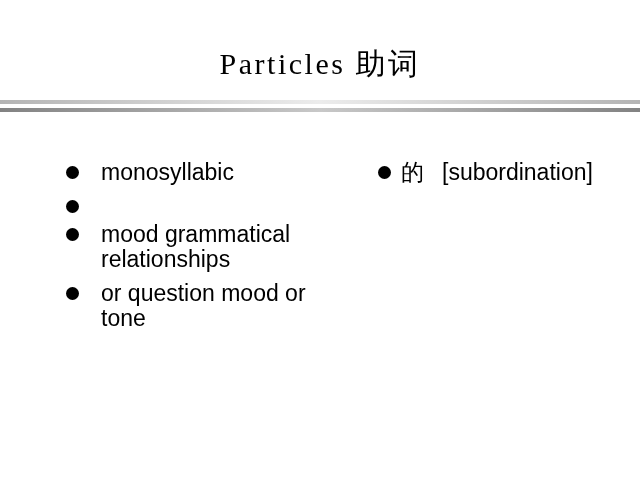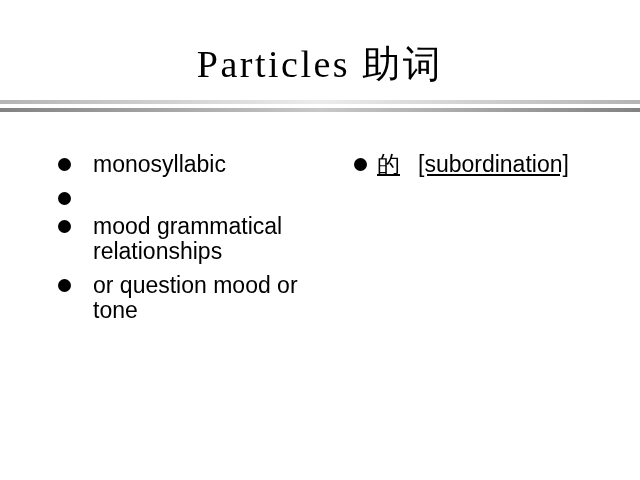--- a/index.html
+++ b/index.html
@@ -18,21 +18,21 @@
   }
   .title {
     position: absolute;
     top: 42px;
     left: 0;
     width: 100%;
     margin: 0;
     text-align: center;
     font-family: "Liberation Serif", "DejaVu Serif", serif;
     font-weight: 400;
-    font-size: 38px;
+    font-size: 30px;
     line-height: 44px;
     letter-spacing: 2.5px;
     color: #000000;
     white-space: nowrap;
   }
   .rule {
     position: absolute;
     left: 0;
     width: 640px;
     height: 4px;
@@ -47,21 +47,21 @@
   }
   .columns {
     position: absolute;
     top: 144px;
     left: 50px;
     display: flex;
     align-items: flex-start;
   }
   ul.col {
     list-style: none;
-    margin: 8px;
+    margin: 16px;
     padding: 0;
   }
   .col-left  { width: 280px; }
   .col-right { width: 260px; }
   li.item {
     display: flex;
     align-items: flex-start;
     margin: 0 0 9px 0;
     font-size: 23px;
     line-height: 25px;
@@ -70,21 +70,21 @@
     flex: 0 0 auto;
     width: 13px;
     height: 13px;
     border-radius: 50%;
     background: #000000;
     margin-top: 6px;
   }
   .col-left  .bullet { margin-right: 22px; }
   .col-right .bullet { margin-right: 10px; }
   .col-left .text  { max-width: 212px; }
-  .col-right .text { width: 237px; text-decoration: underline; }
+  .col-right .text { width: 237px; }
   .char {
     font-family: "Liberation Serif", "DejaVu Serif", serif;
     margin-right: 18px;
   }
 </style>
 </head>
 <body>
 
 <div class="slide">
 

